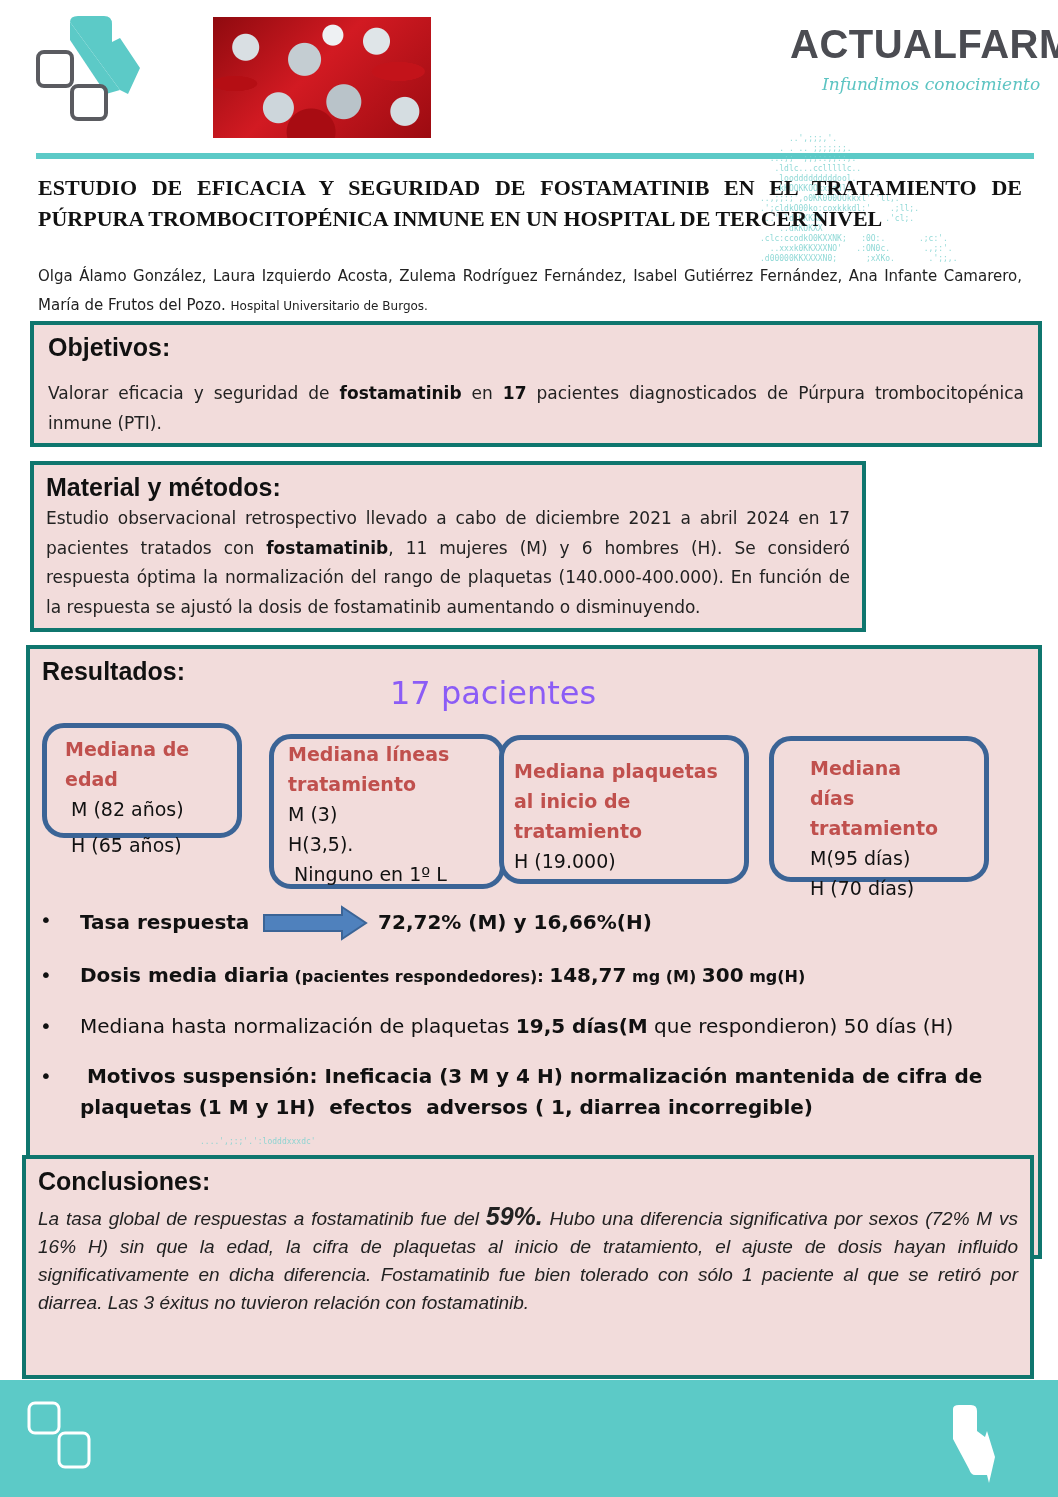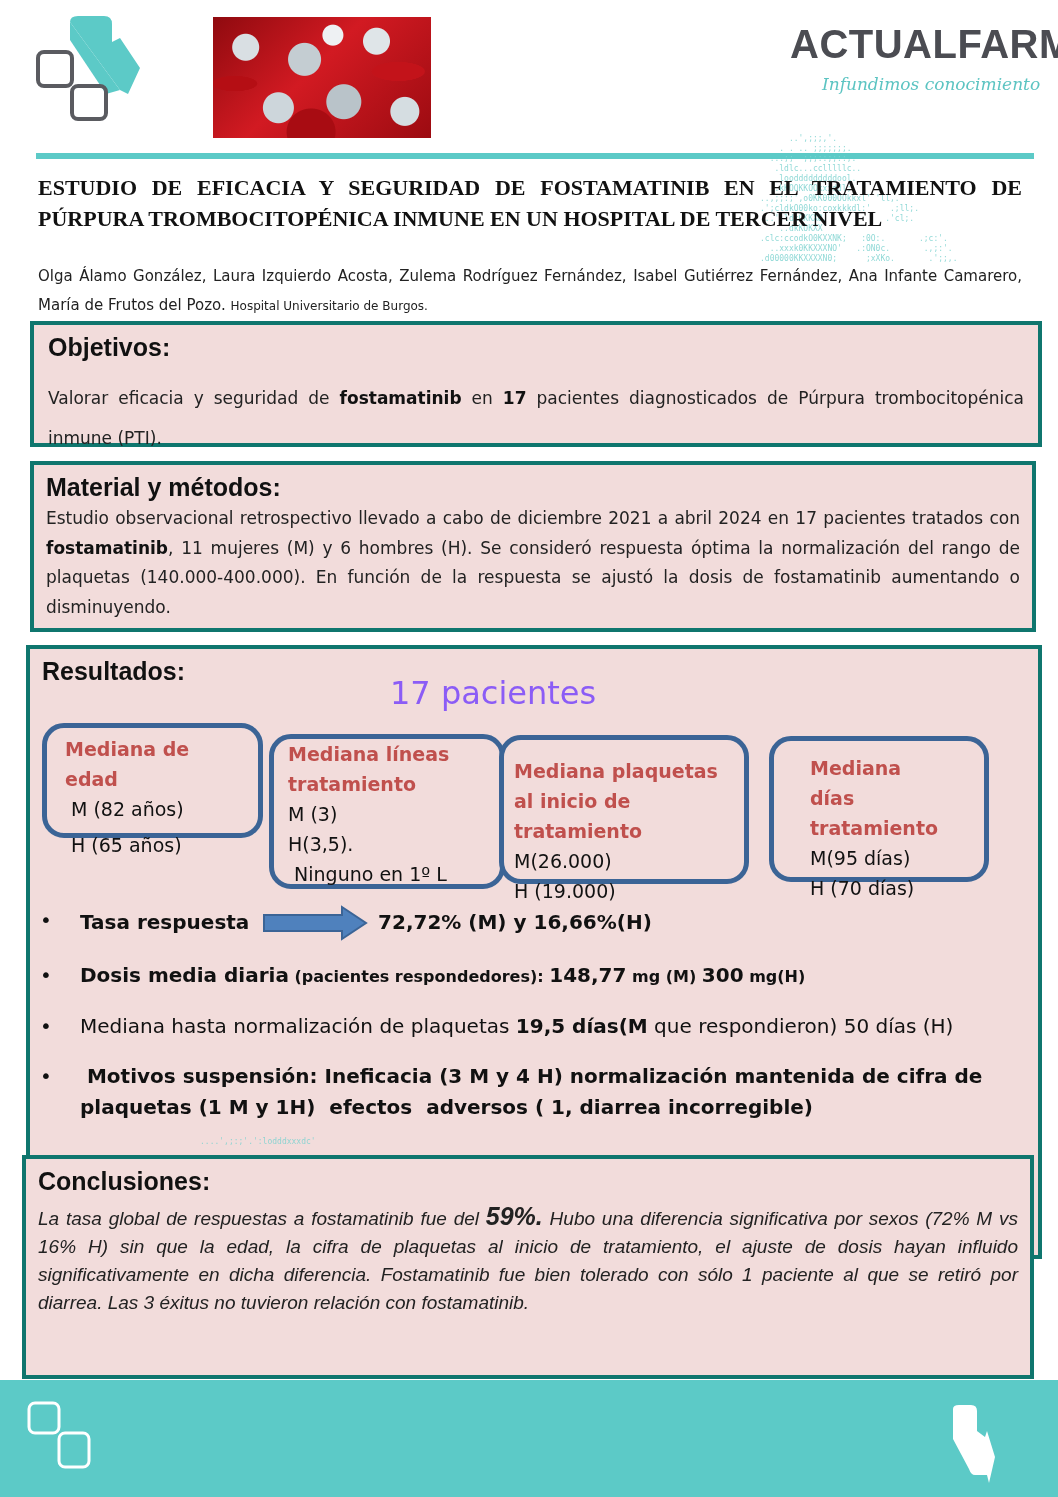--- a/index.html
+++ b/index.html
@@ -61,44 +61,44 @@
 
   
   .box {
     background: #f2dcdb; border: 4px solid #0f766e; box-sizing: border-box;
   }
   .box h2 {
     margin: 0; font-family: "Liberation Sans", sans-serif; font-weight: bold;
     font-size: 25px; color: #111;
   }
   .body-text {
-    font-family: "DejaVu Sans", sans-serif; font-size: 17px; line-height: 40px;
+    font-family: "DejaVu Sans", sans-serif; font-size: 17px; line-height: 30px;
     text-align: justify; color: #222;
   }
   .body-text b { color: #111; }
 
   .obj { left: 30px; top: 321px; width: 1012px; height: 126px; padding: 8px 14px; }
   .obj h2 { margin-bottom: 16px; }
-  .met { left: 30px; top: 461px; width: 1006px; height: 171px; padding: 8px 12px; }
+  .met { left: 30px; top: 461px; width: 836px; height: 171px; padding: 8px 12px; }
   .met h2 { margin-bottom: 2px; }
   .met .body-text { line-height: 29.5px; }
 
   .res { left: 26px; top: 645px; width: 1016px; height: 614px; padding: 8px 12px; }
   .res-count {
     left: 390px; top: 674px;
     font-family: "DejaVu Sans", sans-serif; font-size: 32px; color: #8b5cf6;
   }
 
   .card {
     border: 5px solid #3b6496; border-radius: 22px; background: #f2dcdb; box-sizing: border-box;
     font-family: "DejaVu Sans", sans-serif; font-size: 19px; line-height: 30px; color: #111;
     padding: 6px 14px;
   }
   .card .ct { color: #c0504d; font-weight: bold; font-size: 19px; line-height: 30px; }
-  .card1 { left: 42px; top: 723px; width: 221px; height: 115px; padding: 6px 18px; }
+  .card1 { left: 42px; top: 723px; width: 200px; height: 115px; padding: 6px 18px; }
   .card2 { left: 269px; top: 734px; width: 236px; height: 155px; padding: 0px 14px; }
   .card3 { left: 499px; top: 735px; width: 250px; height: 149px; padding: 16px 10px; }
   .card4 { left: 769px; top: 736px; width: 220px; height: 146px; padding: 12px 36px; }
 
   .bullets {
     left: 40px; top: 905px; width: 990px;
     font-family: "DejaVu Sans", sans-serif; font-size: 20px; color: #111;
   }
   .bul { position: relative; padding-left: 40px; line-height: 31px; margin-bottom: 19px; }
   .bul .dot { position: absolute; left: 0; top: 0; }
@@ -178,21 +178,20 @@
 
 <div class="abs card card2">
   <div class="ct">Mediana líneas tratamiento</div>
   <div>M (3)</div>
   <div>H(3,5).</div>
   <div style="white-space:pre;"> Ninguno en 1º L</div>
 </div>
 
 <div class="abs card card3">
   <div class="ct">Mediana plaquetas al inicio de tratamiento</div>
-  <div>M(26.000)</div>
   <div>H (19.000)</div>
 </div>
 
 <div class="abs card card4">
   <div class="ct">Mediana días tratamiento</div>
   <div>M(95 días)</div>
   <div>H (70 días)</div>
 </div>
 
 <div class="abs bullets">

